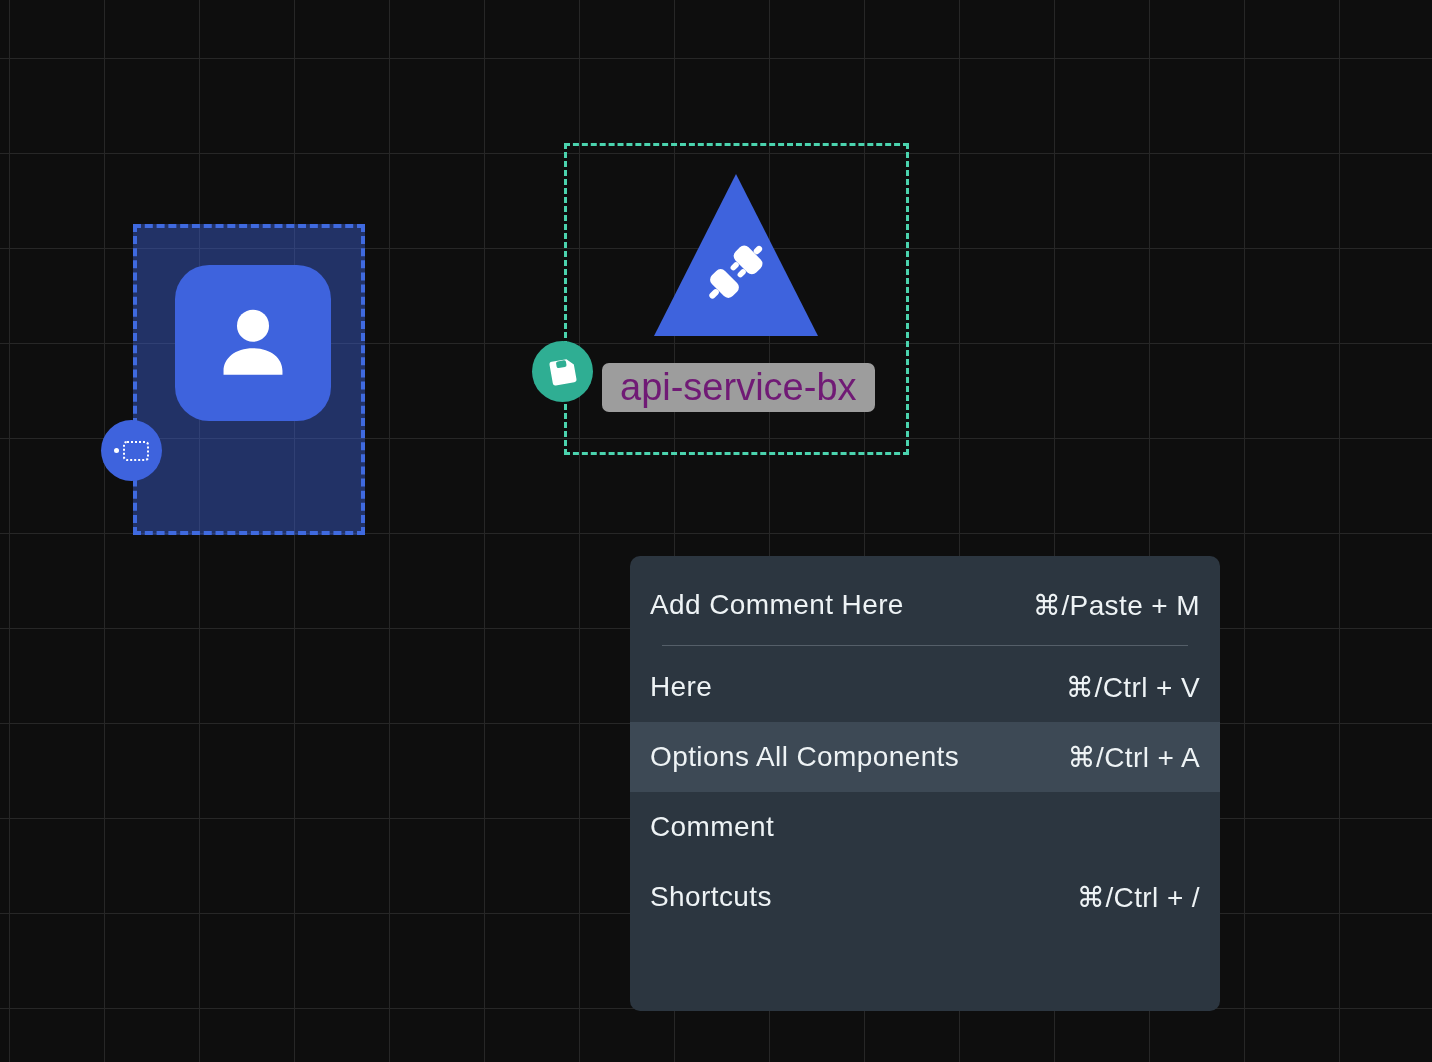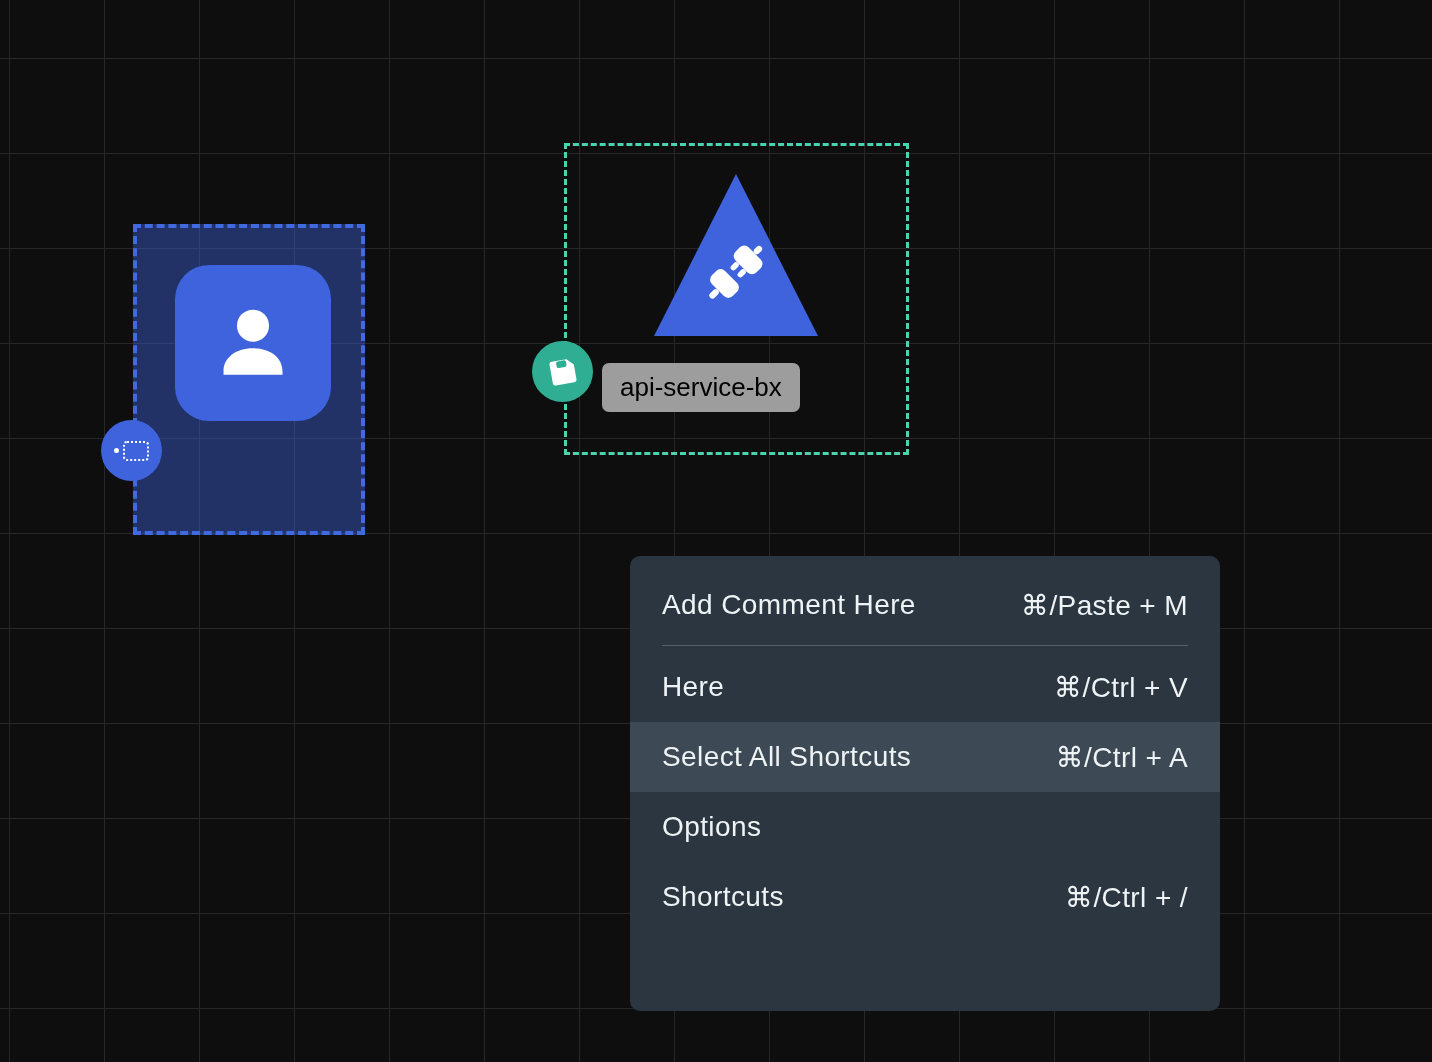--- a/index.html
+++ b/index.html
@@ -36,23 +36,23 @@
     width: 156px; height: 156px;
     border-radius: 34px;
     background: #3e63dd;
     display: flex; align-items: center; justify-content: center;
   }
   .role-icon-box svg { width: 104px; height: 104px; }
 
   .canvas-label {
     position: absolute;
     background: #9d9d9d;
-    color: #000000;
+    color: #701a75;
     border-radius: 7px;
-    font-size: 26px;
+    font-size: 38px;
     line-height: 49px;
     height: 49px;
     padding: 0 18px;
     white-space: nowrap;
   }
   .role-label   { left: 172px; top: 444px; }
   .default-label{ left: 181px; top: 559px; }
   .api-label    { left: 602px; top: 363px; }
 
   .selection-badge {
@@ -104,21 +104,21 @@
     background: #2c3640;
     border-radius: 10px;
     box-sizing: border-box;
     padding: 14px 0;
     color: #eef3f5;
     font-size: 28px;
     letter-spacing: 0.4px;
   }
   .menu-item {
     height: 70px;
-    padding: 0 32px;
+    padding: 0 20px;
     display: flex;
     align-items: center;
     justify-content: space-between;
     cursor: default;
   }
   .menu-item.highlighted { background: #3d4955; }
   .menu-divider {
     height: 1px;
     background: #555f69;
     margin: 5px 32px 6px 32px;
@@ -178,26 +178,26 @@
     </div>
 
     <div class="menu-divider"></div>
 
     <div class="menu-item">
       <span class="mi-label">Here</span>
       <span class="mi-shortcut">⌘/Ctrl + V</span>
     </div>
 
     <div class="menu-item highlighted">
-      <span class="mi-label">Select All Shortcuts</span>
+      <span class="mi-label">Options All Components</span>
       <span class="mi-shortcut">⌘/Ctrl + A</span>
     </div>
 
     <div class="menu-item">
-      <span class="mi-label">Options</span>
+      <span class="mi-label">Comment</span>
       <span class="mi-shortcut"></span>
     </div>
 
     <div class="menu-item">
       <span class="mi-label">Shortcuts</span>
       <span class="mi-shortcut">⌘/Ctrl + /</span>
     </div>
 
 
   </div>

